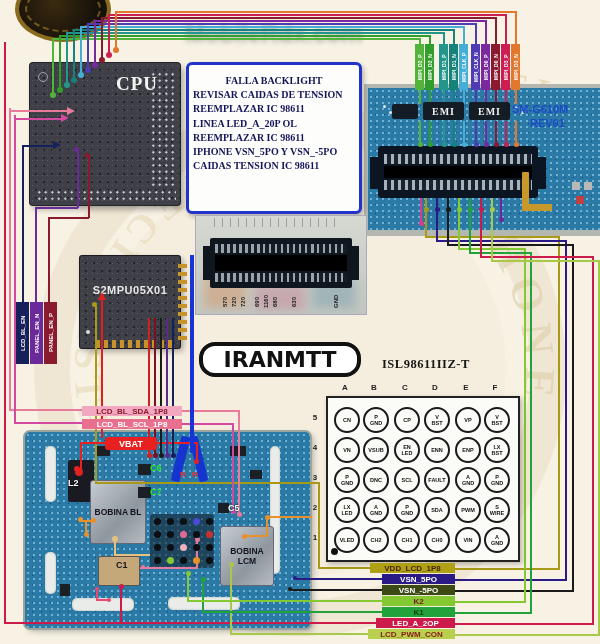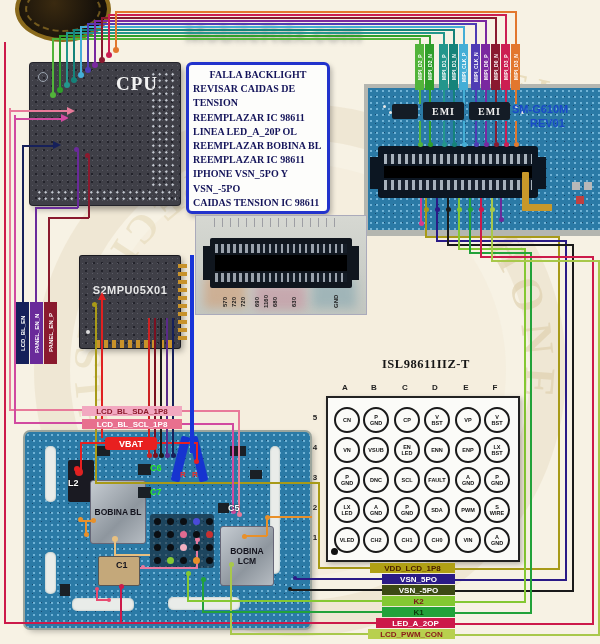--- a/index.html
+++ b/index.html
@@ -70,28 +70,27 @@
     </div>
     <div class="abs" style="left:2px;top:69px;width:8px;height:32px;background:#0c1622;"></div>
     <div class="abs" style="left:170px;top:69px;width:8px;height:32px;background:#0c1622;"></div>
     <div class="abs" style="left:154px;top:84px;width:7px;height:38px;background:#c8982a;border-radius:1px;"></div>
     <div class="abs" style="left:154px;top:116px;width:30px;height:7px;background:#c8982a;border-radius:1px;"></div>
     <div class="abs" style="left:204px;top:94px;width:8px;height:8px;background:#b8b8b8;"></div>
     <div class="abs" style="left:216px;top:94px;width:8px;height:8px;background:#b8b8b8;"></div>
     <div class="abs" style="left:208px;top:108px;width:8px;height:8px;background:#c04040;"></div>
   </div>
 
-  <div class="abs" style="left:186px;top:62px;width:144px;height:152px;background:#fdfdfb;border:3px solid #2233cc;border-radius:6px;
-       box-shadow:2px 3px 5px rgba(0,0,0,.25);padding:3px 4px;box-sizing:border-box;">
+  <div class="abs" style="left:186px;top:62px;width:176px;height:152px;background:#fdfdfb;border:3px solid #2233cc;border-radius:6px;
+       box-shadow:2px 3px 5px rgba(0,0,0,.25);padding:9px 4px;box-sizing:border-box;">
     <div id="faultlines">
         <div style="font:bold 10px 'Liberation Serif',serif;color:#14145a;line-height:14.2px;text-align:center;">FALLA BACKLIGHT</div>
         <div style="font:bold 10px 'Liberation Serif',serif;color:#14145a;line-height:14.2px;">REVISAR CAIDAS DE TENSION</div>
         <div style="font:bold 10px 'Liberation Serif',serif;color:#14145a;line-height:14.2px;">REEMPLAZAR IC 98611</div>
         <div style="font:bold 10px 'Liberation Serif',serif;color:#14145a;line-height:14.2px;">LINEA LED_A_20P OL</div>
-        <div style="font:bold 10px 'Liberation Serif',serif;color:#14145a;line-height:14.2px;">REEMPLAZAR BOBINA BL</div>
         <div style="font:bold 10px 'Liberation Serif',serif;color:#14145a;line-height:14.2px;">REEMPLAZAR IC 98611</div>
         <div style="font:bold 10px 'Liberation Serif',serif;color:#14145a;line-height:14.2px;">IPHONE VSN_5PO Y VSN_-5PO</div>
         <div style="font:bold 10px 'Liberation Serif',serif;color:#14145a;line-height:14.2px;">CAIDAS TENSION IC 98611</div>
       </div>
   </div>
 
   <div class="abs speck-dark" style="left:80px;top:248px;width:100px;height:92px;border-radius:2px;
        box-shadow:0 0 0 1px #1a1a20,3px 3px 6px rgba(0,0,0,.35);">
     <div class="abs" style="left:98px;top:8px;width:9px;height:76px;
          background:repeating-linear-gradient(180deg,#c8922a 0 4px,rgba(0,0,0,0) 4px 8px);"></div>
@@ -395,20 +394,22 @@
 
   <div class="abs netlbl" style="left:105px;top:437px;width:52px;height:13px;background:#e82020;color:#fff;border-radius:3px;font-size:9px;">VBAT</div>
 
   <div class="abs" style="left:68px;top:478px;font:bold 9px 'Liberation Sans',sans-serif;color:#fff;text-shadow:0 0 2px #000;">L2</div>
   <div class="abs" style="left:150px;top:463px;font:bold 9px 'Liberation Sans',sans-serif;color:#2ae82a;">C6</div>
   <div class="abs" style="left:150px;top:487px;font:bold 9px 'Liberation Sans',sans-serif;color:#2ae82a;">C7</div>
   <div class="abs" style="left:180px;top:470px;font:bold 8px 'Liberation Sans',sans-serif;color:#e83030;letter-spacing:2px;">R R</div>
   <div class="abs" style="left:228px;top:503px;font:bold 9px 'Liberation Sans',sans-serif;color:#fff;text-shadow:0 0 2px #000;">C5</div>
   <div class="abs" style="left:116px;top:560px;font:bold 9px 'Liberation Sans',sans-serif;color:#14141e;">C1</div>
 
+  <div class="abs" style="left:199px;top:342px;width:162px;height:35px;background:#fff;border:4px solid #111;border-radius:16px;
+       display:flex;align-items:center;justify-content:center;font:800 22px 'DejaVu Sans',sans-serif;color:#111;letter-spacing:0;box-sizing:border-box;">IRANMTT</div>
 
   <div class="abs serif" style="left:382px;top:357px;font-weight:bold;font-size:12.5px;color:#161616;letter-spacing:.5px;">ISL98611IIZ-T</div>
 
   <div class="abs" style="left:326px;top:396px;width:194px;height:166px;background:#fbfbf8;border:2.5px solid #222;box-sizing:border-box;
        box-shadow:2px 2px 5px rgba(0,0,0,.25);"></div>
   <div class="abs" style="left:331px;top:548px;width:7px;height:7px;background:#111;border-radius:50%;"></div>
   <div id="pinout" class="abs" style="left:0;top:0;width:600px;height:644px;">
       <div class="abs" style="left:337px;top:383px;width:16px;text-align:center;font:bold 8px 'Liberation Sans',sans-serif;color:#222;">A</div>
       <div class="abs" style="left:366px;top:383px;width:16px;text-align:center;font:bold 8px 'Liberation Sans',sans-serif;color:#222;">B</div>
       <div class="abs" style="left:397px;top:383px;width:16px;text-align:center;font:bold 8px 'Liberation Sans',sans-serif;color:#222;">C</div>

